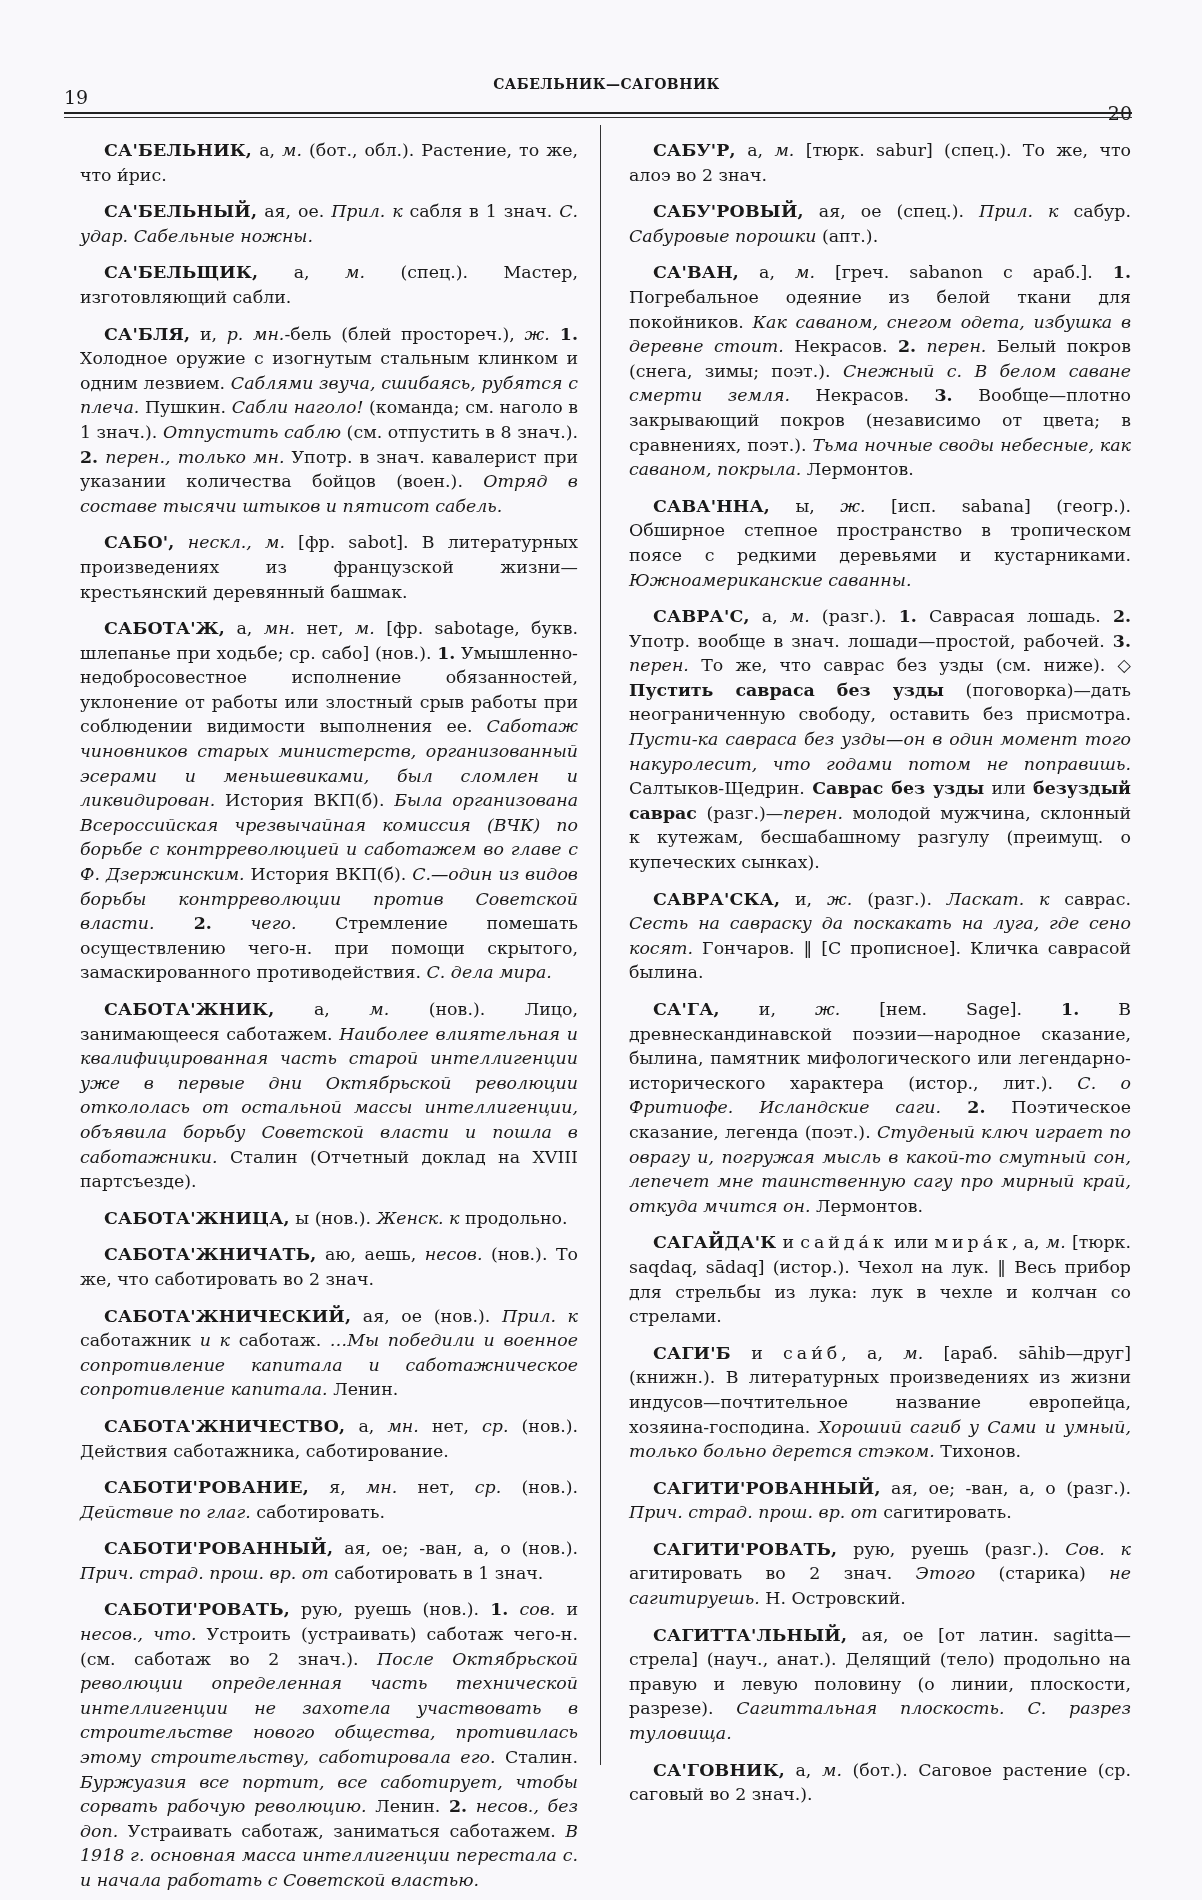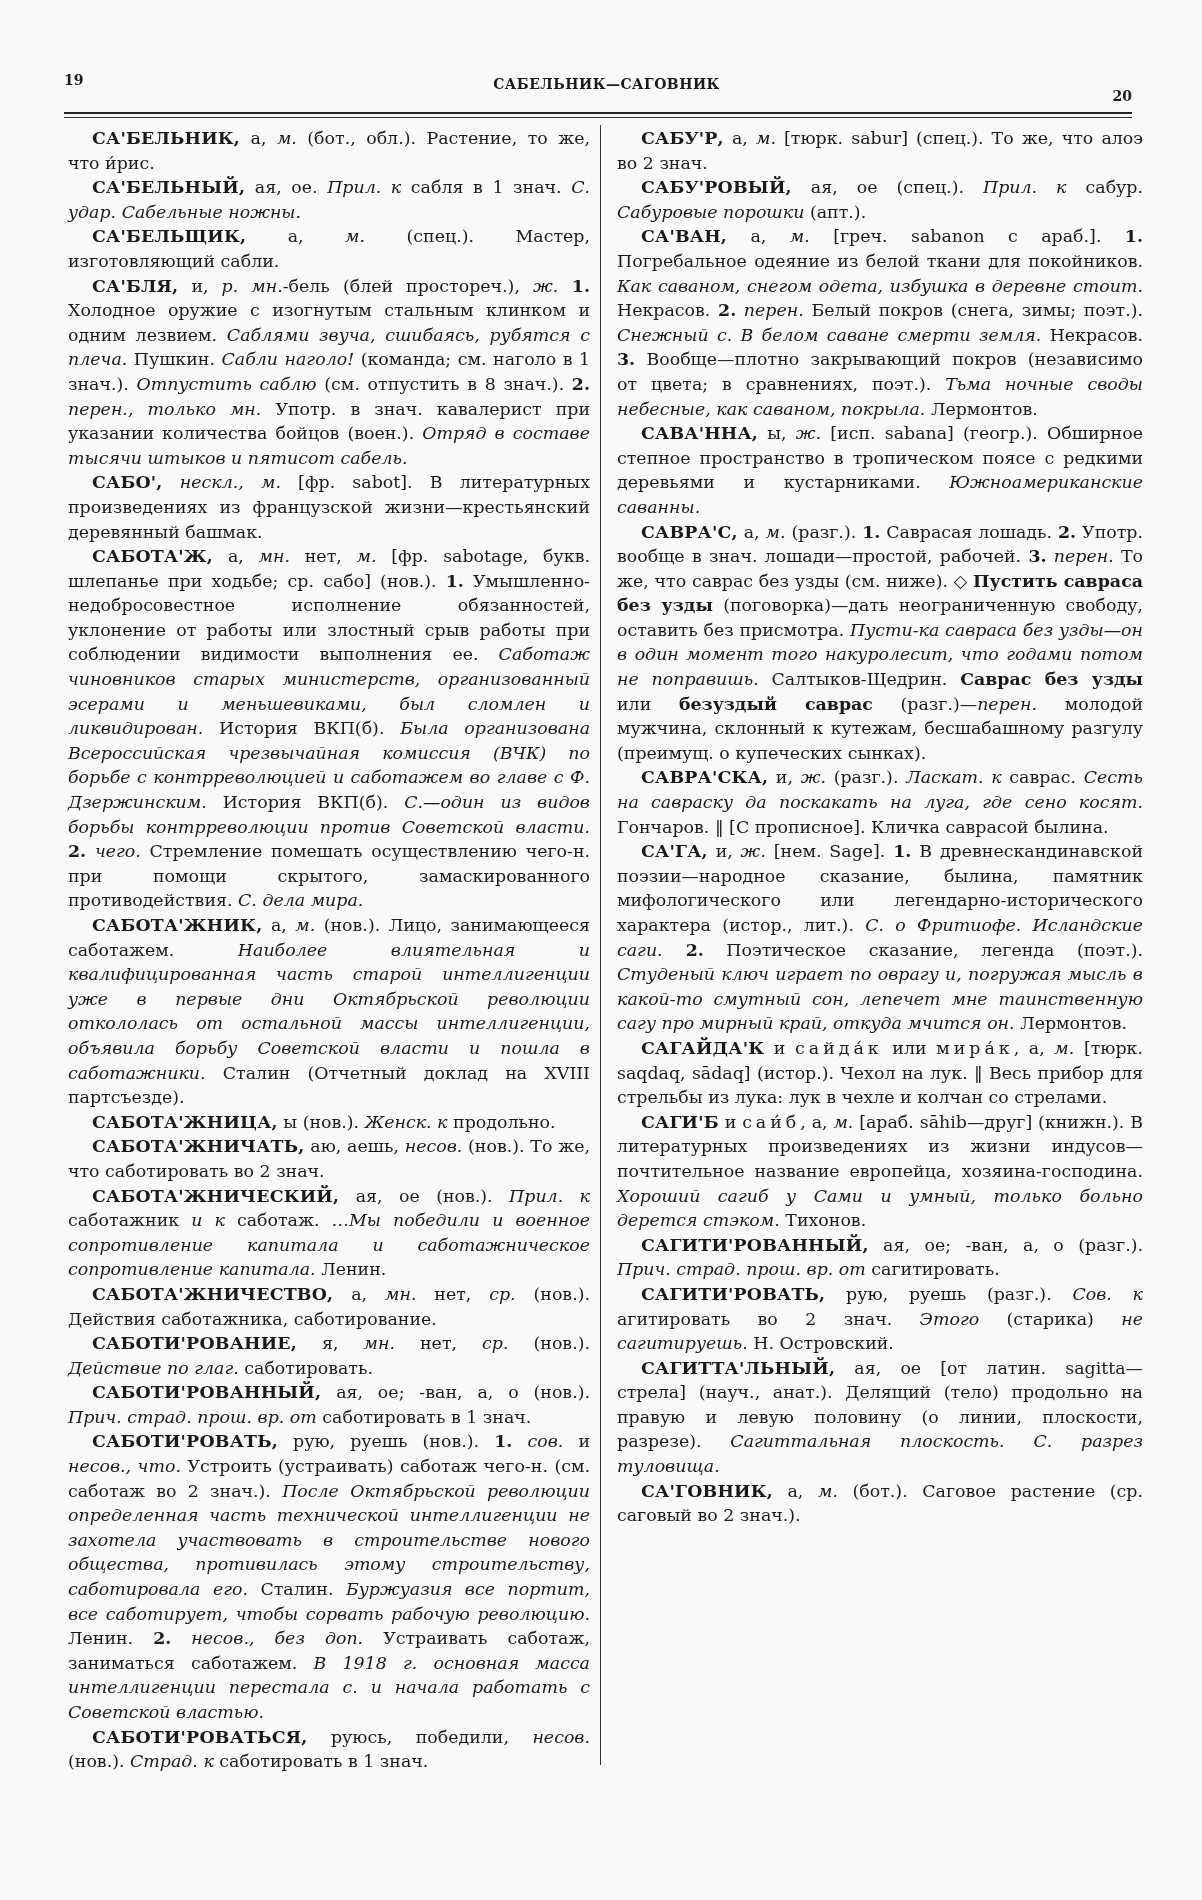--- a/index.html
+++ b/index.html
@@ -2,30 +2,30 @@
 <html><head>
 <meta charset="utf-8">
 <style>
   html, body { margin:0; padding:0; }
   body {
     width:1202px; height:1900px; background:#f9f8fb; color:#1a1a1a;
     font-family:"DejaVu Serif","Liberation Serif",serif;
     position:relative; overflow:hidden;
   }
   .header { position:absolute; left:64px; top:72px; width:1068px; height:30px; }
-  .pnum { position:absolute; top:0; font-family:"DejaVu Serif",serif; font-weight:bold; font-size:14px; }
+  .pnum { position:absolute; top:14px; font-family:"DejaVu Serif",serif; font-weight:normal; font-size:19px; }
   .pnum.left { left:0; } .pnum.right { right:0;margin-top:16px; }
   .running { position:absolute; left:17px; right:0; top:4px; text-align:center; font-weight:bold; font-size:14px; letter-spacing:0.5px; }
   .rule1 { position:absolute; left:64px; top:112px; width:1068px; height:2px; background:#222; }
   .rule2 { position:absolute; left:64px; top:117px; width:1068px; height:1px; background:#333; }
   .col { position:absolute; top:126px; width:522px; font-size:17.4px; line-height:24.6px; text-align:justify; hyphens:manual; }
   .col.left { left:68px; }
   .col.right { left:617px; width:526px; }
   .divider { position:absolute; left:600px; top:125px; width:1px; height:1640px; background:#333; }
-  .entry { text-indent:24px; margin:0; }
+  .entry { text-indent:24px; margin:12px; }
   .hw { font-weight:bold; font-family:"DejaVu Serif",serif; letter-spacing:0.2px; }
   .it { font-style:italic; }
   .b { font-weight:bold; }
   .sp { letter-spacing:4px; }
 </style>
 </head>
 <body>
 
 <div class="header">
   <span class="pnum left">19</span>

